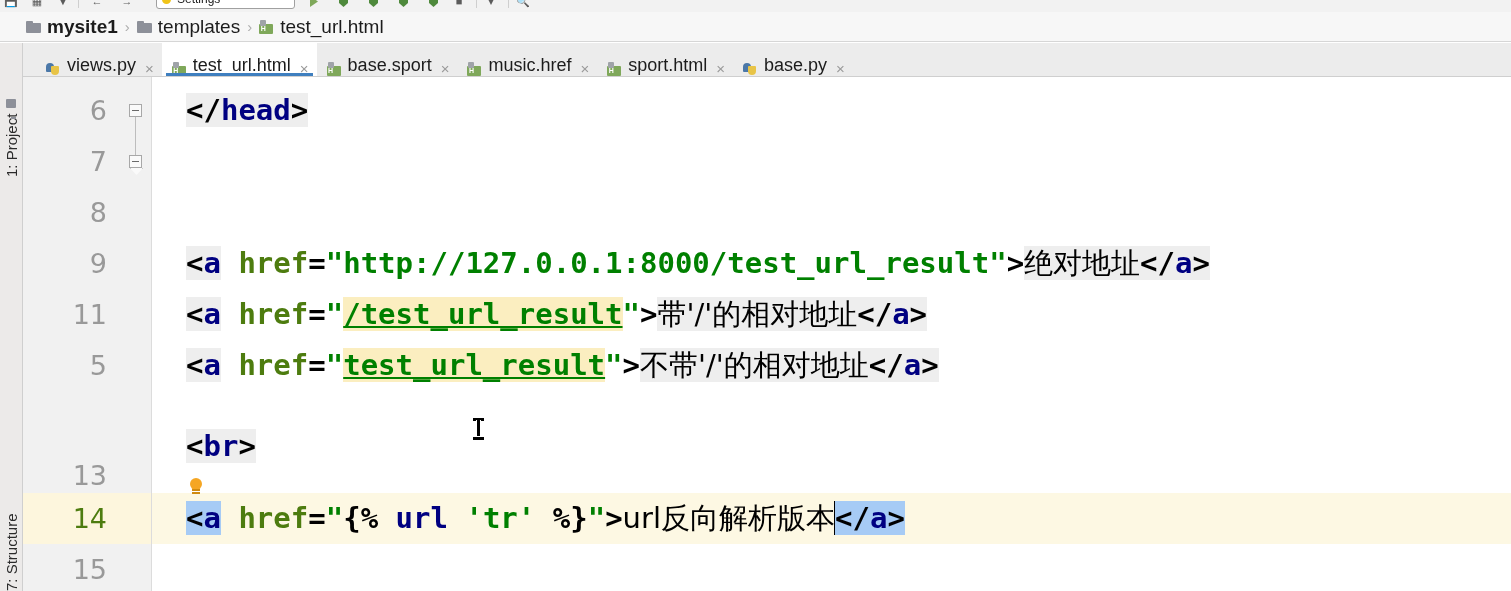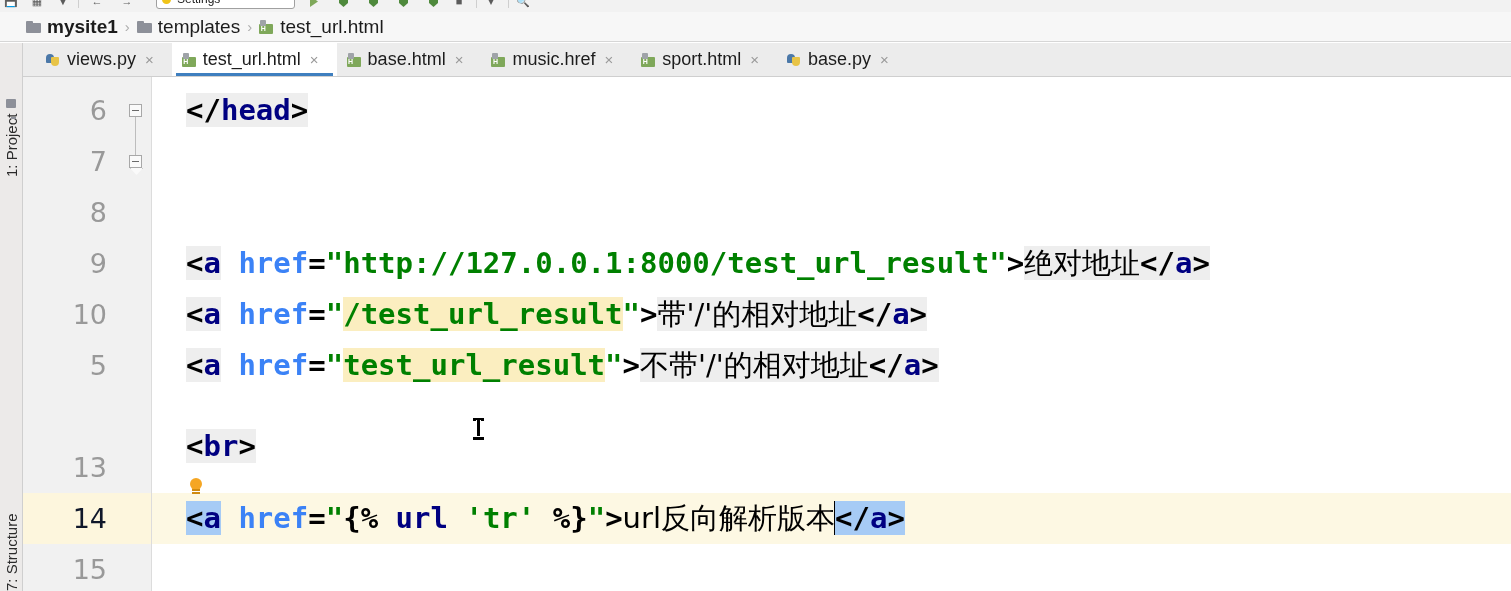--- a/index.html
+++ b/index.html
@@ -123,22 +123,22 @@
   .tabbar {
     position: absolute; left: 0; top: 43px; width: 1511px; height: 34px;
     background: #ececec;
     border-bottom: 1px solid #cfcfcf;
     display: flex; align-items: stretch;
     padding-left: 36px;
     box-sizing: border-box;
     overflow: hidden;
   }
   .tab {
-    display: flex; align-items: center;
-    padding: 0 18px 0 10px;
+    display: flex; align-items: flex-end;
+    padding: 0 8px 0 10px;
     font-size: 18px; color: #1c1c1c;
     white-space: nowrap;
     position: relative;
     background: transparent;
     cursor: default;
   }
   .tab.active { background: #ffffff; }
   .tab.active::after {
     content: ""; position: absolute; left: 4px; right: 4px; bottom: 0;
     height: 3px; background: #3f7fbf;
@@ -200,21 +200,21 @@
     position: absolute; left: 0; width: 100%;
     height: 51px;
   }
   .lineno {
     position: absolute; right: 12px; top: 0;
     height: 51px; line-height: 51px;
     font-family: "DejaVu Sans", sans-serif;
     font-size: 27px;
     color: #999999;
   }
-  .row.current .lineno { color: #0f172a; }
+  .row.current .lineno { color: #4d7c0f; }
   .gut-hl {
     position: absolute; left: 0; width: 96px; height: 51px;
     background: #fdf6dd;
   }
   .fold-hl {
     position: absolute; left: 0; width: 32px; height: 51px;
     background: #fdf6dd;
   }
   .cur-hl {
     position: absolute; left: 0; right: 0; height: 51px;
@@ -227,29 +227,29 @@
     height: 51px; line-height: 51px;
     font-family: "DejaVu Sans Mono", monospace;
     font-size: 29px;
     font-weight: bold;
     white-space: pre;
     color: #000000;
     letter-spacing: 0px;
   }
   .tag     { color: #000081; }          
   .punc    { color: #000000; }          
-  .attr    { color: #3b82f6; }          
+  .attr    { color: #4d7c0f; }          
   .str     { color: #008000; }          
   .txt     { color: #000000; font-weight: normal;
              font-family: "DejaVu Sans", sans-serif; }
   .dj      { color: #000000; }          
   .djkw    { color: #000081; }          
 
   .hl-tag  { background: #eeeeee; }     
-  .hl-attr { background: #fbeec0; }     
+  .hl-attr { background: #fbeec0; text-decoration: underline; }     
   .hl-sel  { background: #a6cbf5; }     
 
   .caret {
     display: inline-block;
     width: 2px; height: 34px;
     background: #000000;
     vertical-align: -7px;
     margin: 0 -1px;
   }
 
@@ -394,21 +394,21 @@
         <span class="ic-html">
           <i>H</i>
         </span>
         <span>test_url.html</span>
         <span class="tab-close">×</span>
       </div>
       <div class="tab">
         <span class="ic-html">
           <i>H</i>
         </span>
-        <span>base.html</span>
+        <span>base.sport</span>
         <span class="tab-close">×</span>
       </div>
       <div class="tab">
         <span class="ic-html">
           <i>H</i>
         </span>
         <span>music.href</span>
         <span class="tab-close">×</span>
       </div>
       <div class="tab">
@@ -443,26 +443,26 @@
         <div class="row" style="top: 59px;">
           <div class="lineno">7</div>
         </div>
         <div class="row" style="top: 110px;">
           <div class="lineno">8</div>
         </div>
         <div class="row" style="top: 161px;">
           <div class="lineno">9</div>
         </div>
         <div class="row" style="top: 212px;">
-          <div class="lineno">10</div>
+          <div class="lineno">11</div>
         </div>
         <div class="row" style="top: 263px;">
           <div class="lineno">5</div>
         </div>
-        <div class="row" style="top: 365px;">
+        <div class="row" style="top: 373px;">
           <div class="lineno">13</div>
         </div>
         <div class="gut-hl" style="top: 416px;"></div>
         <div class="row current" style="top: 416px;">
           <div class="lineno">14</div>
         </div>
         <div class="row" style="top: 467px;">
           <div class="lineno">15</div>
         </div>
       </div>

